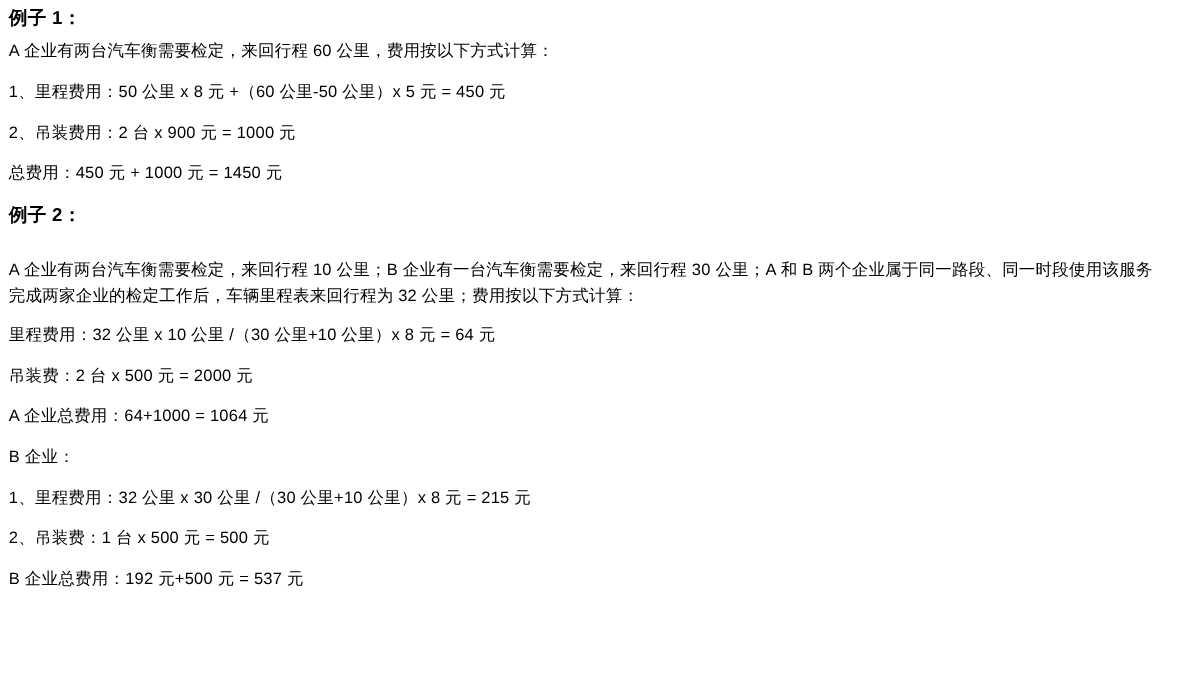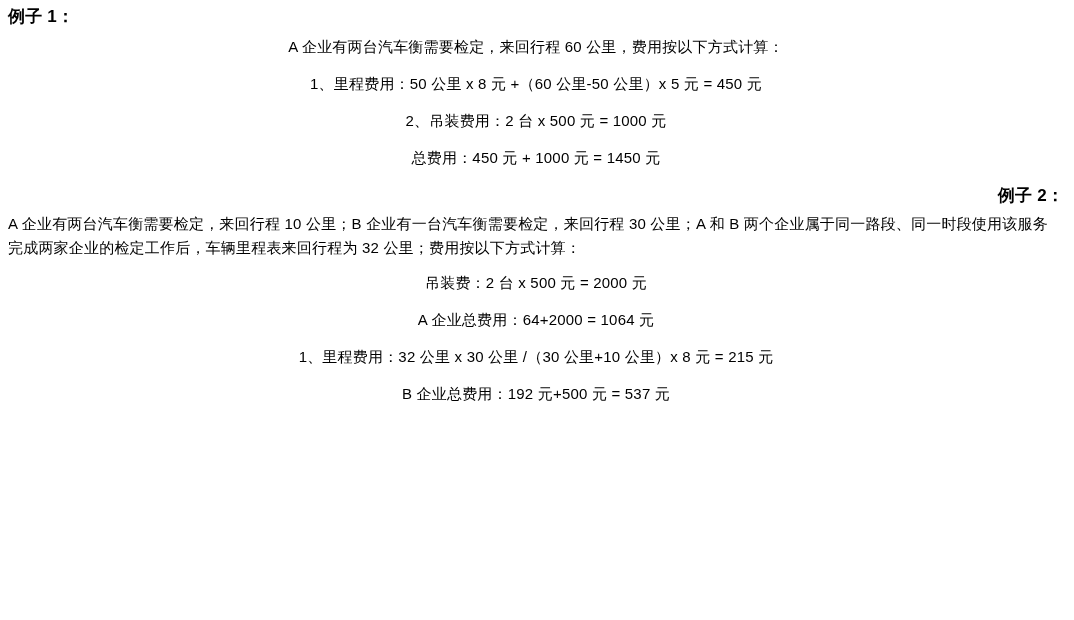--- a/index.html
+++ b/index.html
@@ -22,49 +22,50 @@
   }
   .heading {
     font-size: 17px;
     font-weight: 700;
     line-height: 1.0;
     margin: 0 0 14px 0;
     letter-spacing: 0.2px;
   }
   .heading.second {
     margin-top: 18px;
-    margin-bottom: 8px;
-    text-align: right;
+    margin-bottom: 30px;
   }
   .line {
     font-size: 15px;
     line-height: 1.0;
     margin: 0 0 22px 0;
     letter-spacing: 0.2px;
     white-space: pre-wrap;
-    text-align: center;
   }
   .para {
     font-size: 15px;
     line-height: 1.62;
     margin: 0 15px 14px 0;
     letter-spacing: 0.2px;
   }
 </style>
 </head>
 <body>
 
 <div class="doc">
 
   <div class="heading">例子 1：</div>
   <div class="line">A 企业有两台汽车衡需要检定，来回行程 60 公里，费用按以下方式计算：</div>
   <div class="line">1、里程费用：50 公里 x 8 元 +（60 公里-50 公里）x 5 元 = 450 元</div>
-  <div class="line">2、吊装费用：2 台 x 500 元 = 1000 元</div>
+  <div class="line">2、吊装费用：2 台 x 900 元 = 1000 元</div>
   <div class="line">总费用：450 元 + 1000 元 = 1450 元</div>
 
   <div class="heading second">例子 2：</div>
   <div class="para">A 企业有两台汽车衡需要检定，来回行程 10 公里；B 企业有一台汽车衡需要检定，来回行程 30 公里；A 和 B 两个企业属于同一路段、同一时段使用该服务完成两家企业的检定工作后，车辆里程表来回行程为 32 公里；费用按以下方式计算：</div>
+  <div class="line">里程费用：32 公里 x 10 公里 /（30 公里+10 公里）x 8 元 = 64 元</div>
   <div class="line">吊装费：2 台 x 500 元 = 2000 元</div>
-  <div class="line">A 企业总费用：64+2000 = 1064 元</div>
+  <div class="line">A 企业总费用：64+1000 = 1064 元</div>
+  <div class="line">B 企业：</div>
   <div class="line">1、里程费用：32 公里 x 30 公里 /（30 公里+10 公里）x 8 元 = 215 元</div>
+  <div class="line">2、吊装费：1 台 x 500 元 = 500 元</div>
   <div class="line">B 企业总费用：192 元+500 元 = 537 元</div>
 
 </div>
 
 </body></html>

